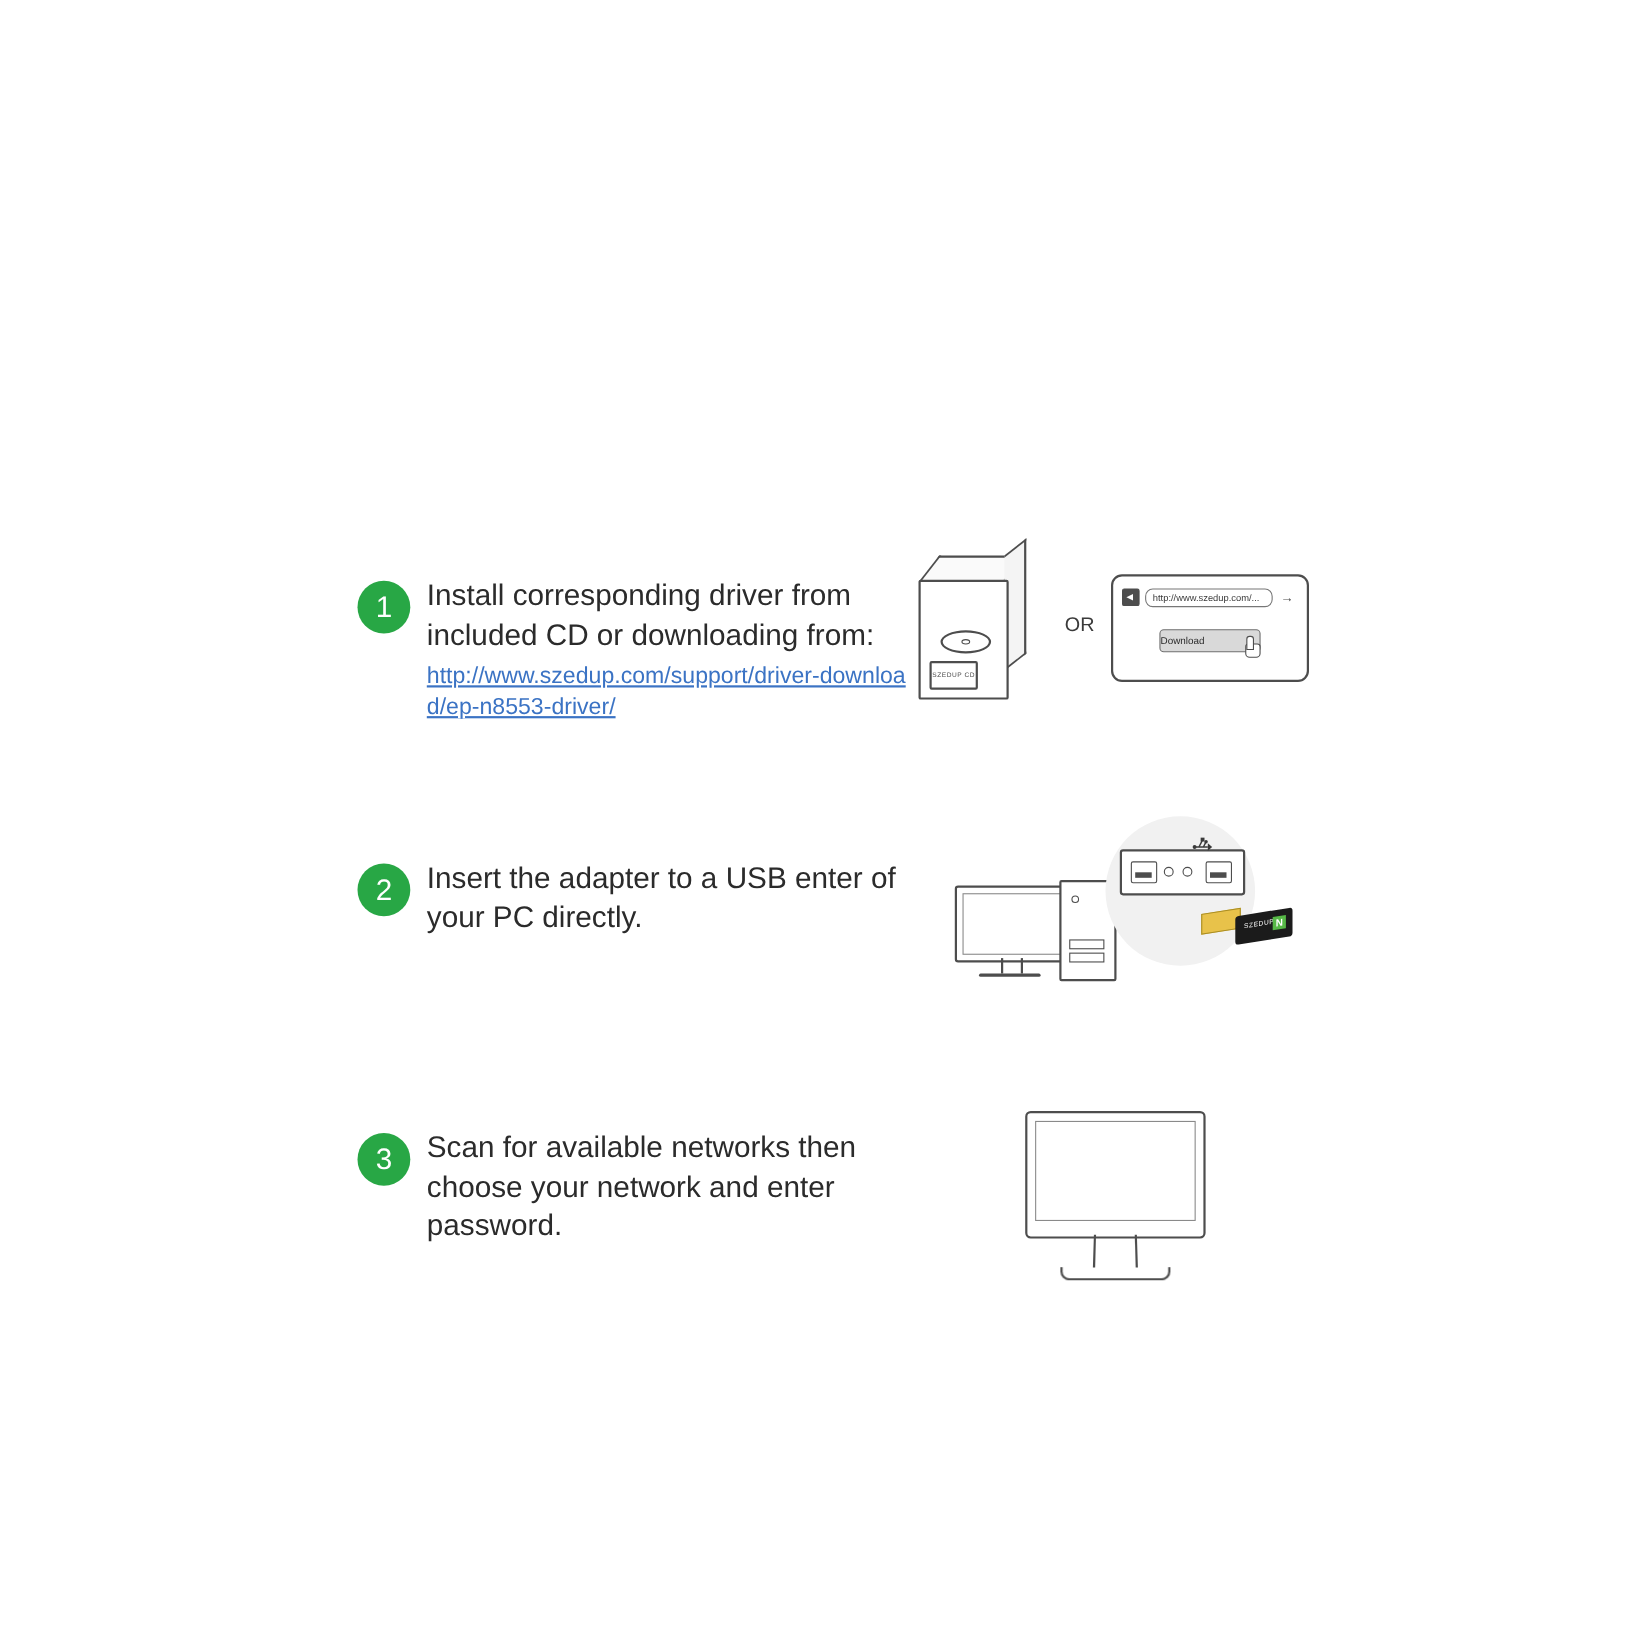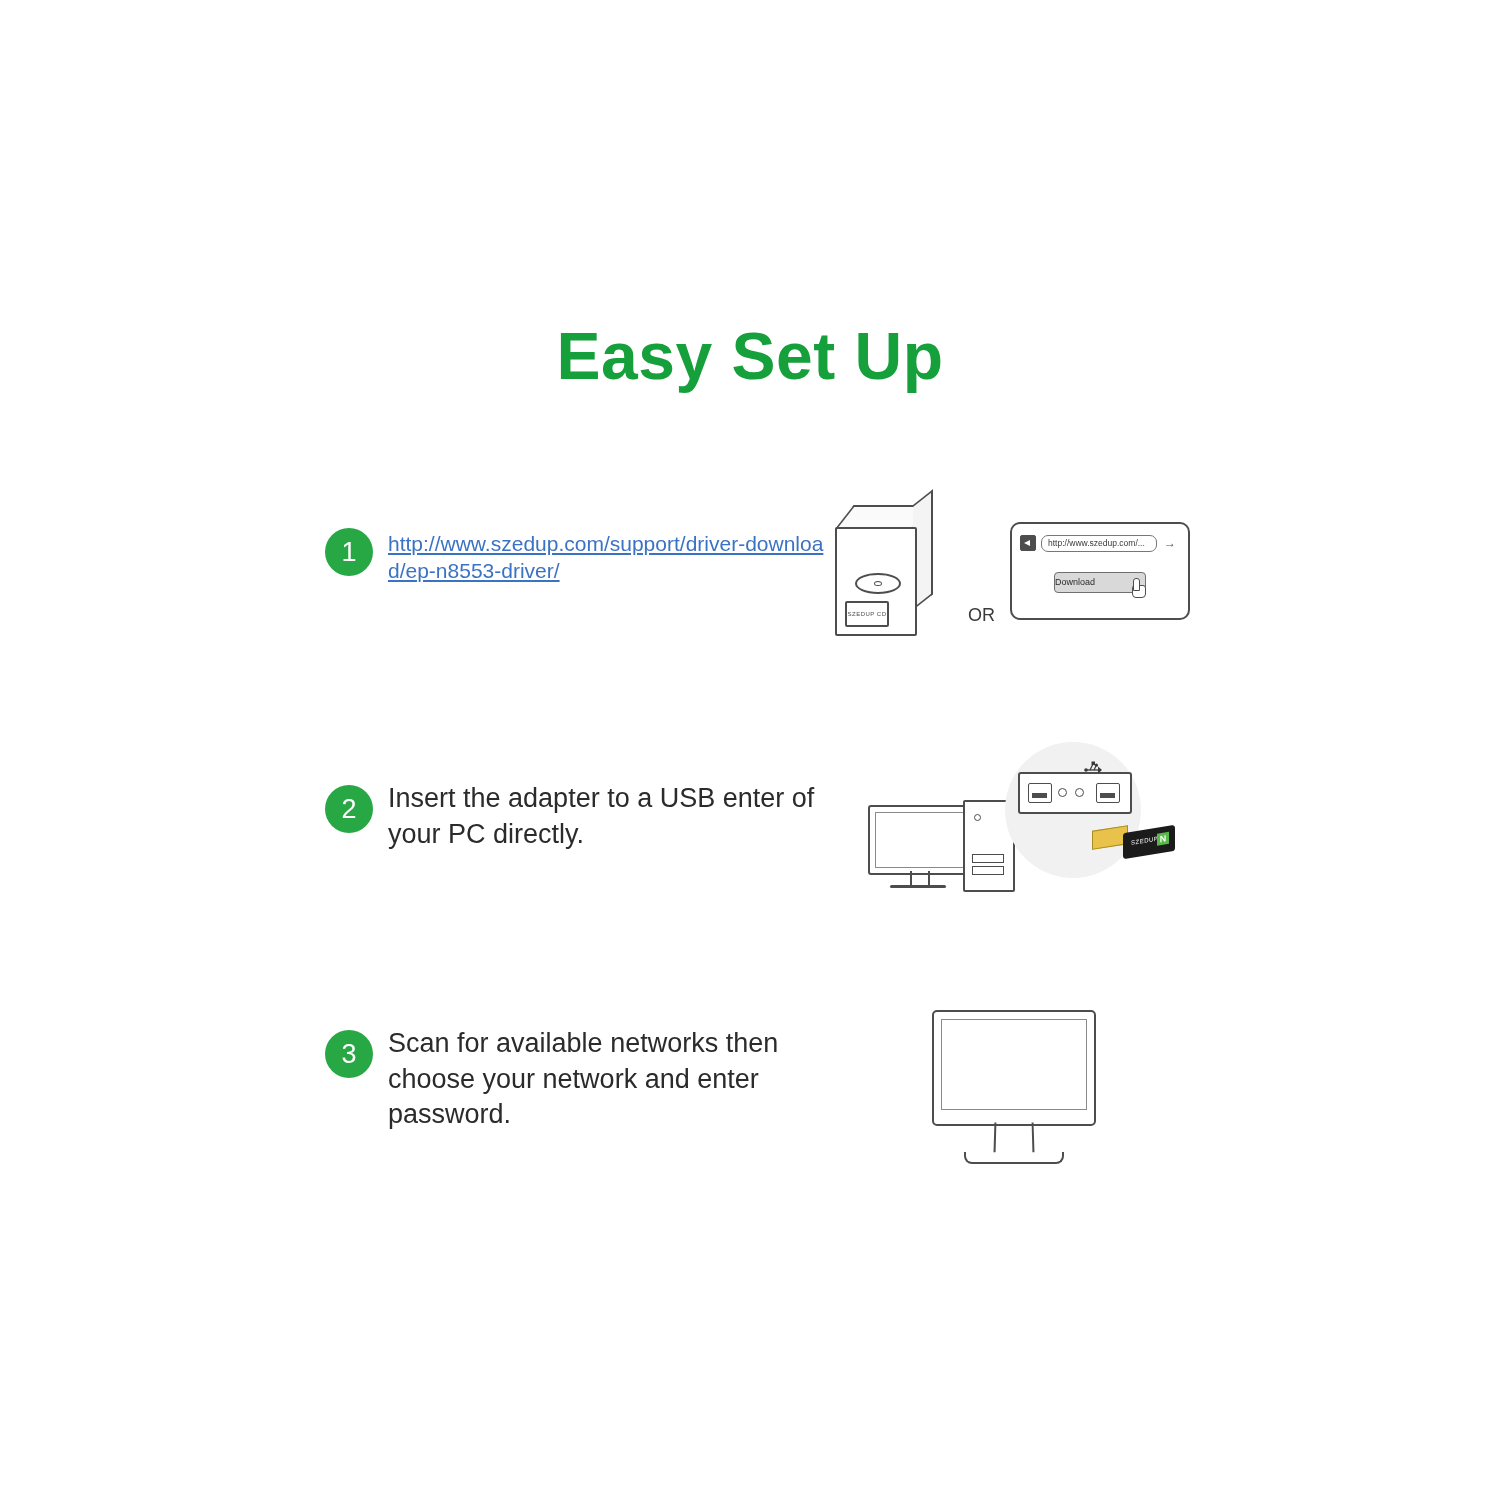--- a/index.html
+++ b/index.html
@@ -146,21 +146,20 @@
     text-align: center;
     letter-spacing: 0.5px;
     overflow: hidden;
   }
   .or-label {
     position: absolute;
     left: 968px;
     top: 558px;
     font-size: 18px;
     color: #3a3a3a;
-    margin-top: 47px;
   }
   .browser {
     position: absolute;
     left: 1010px;
     top: 522px;
     width: 176px;
     height: 94px;
     border: 2.5px solid #4d4d4d;
     border-radius: 10px;
     background: #ffffff;
@@ -426,25 +425,25 @@
     border: 2.5px solid #4d4d4d;
     border-radius: 0 0 8px 8px;
     border-top: none;
   }
 </style>
 </head>
 <body>
 
 <div class="page">
 
-  <div class="title">Easy Set Up</div>
 
   <div class="step step-1">
     <div class="badge">1</div>
     <div class="step-text">
+      <span>Install corresponding driver from included CD or downloading from:</span>
       <a class="step-link" href="#">http://www.szedup.com/support/driver-download/ep-n8553-driver/</a>
     </div>
   </div>
 
   <div class="pc-tower">
     <div class="tower-top"></div>
     <div class="tower-side"></div>
     <div class="tower-body">
       <div class="cd-slot">
         <div class="cd-disc"></div>

